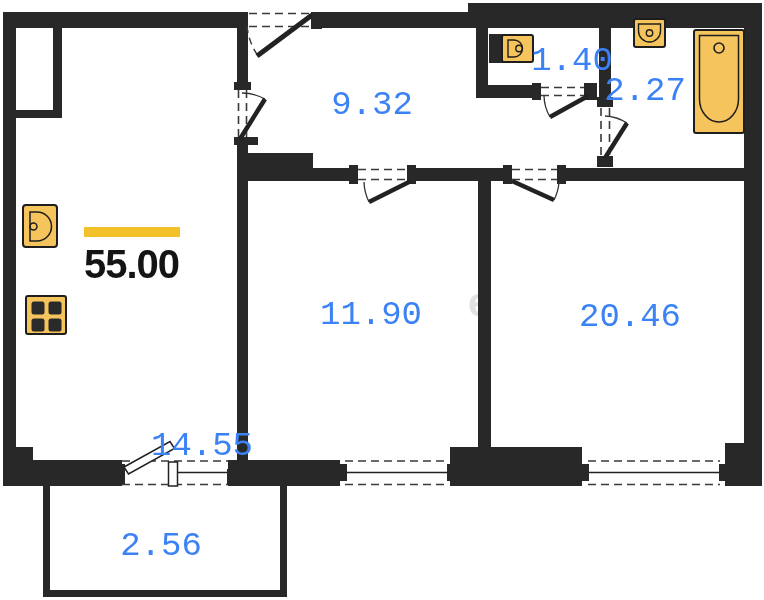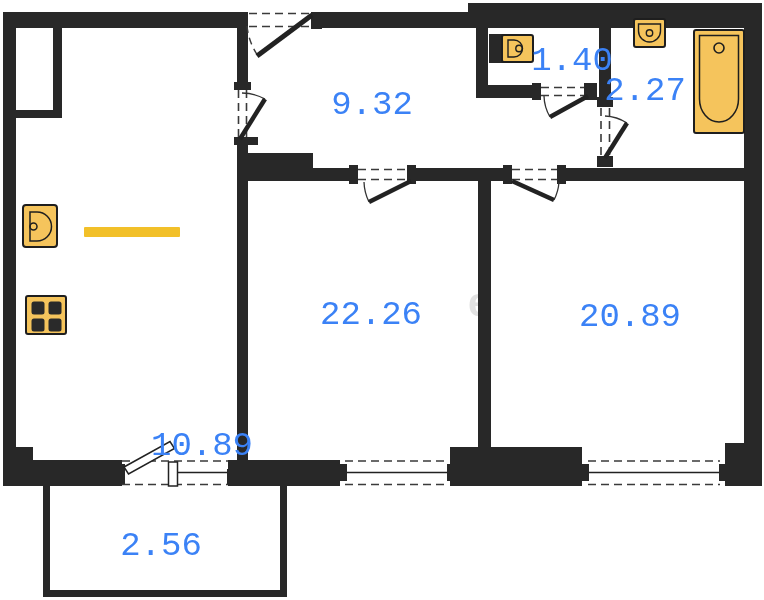--- a/index.html
+++ b/index.html
@@ -160,23 +160,24 @@
     <g>
       <rect x="694" y="30" width="50" height="103" rx="2" fill="#f5c45c" stroke="#1e1e1e" stroke-width="2"></rect>
       <path d="M699.5 35.5 H738.5 V99 A19.5 23 0 0 1 699.5 99 Z" fill="none" stroke="#1e1e1e" stroke-width="1.5"></path>
       <circle cx="719" cy="48" r="5" fill="none" stroke="#1e1e1e" stroke-width="1.6"></circle>
     </g>
   </svg>
 
   <div class="lbl" style="left:372px;top:88px">9.32</div>
   <div class="lbl" style="left:572px;top:44px">1.40</div>
   <div class="lbl" style="left:645px;top:74px">2.27</div>
-  <div class="lbl" style="left:371px;top:298px">22.26</div>
-  <div class="lbl" style="left:630px;top:300px">20.89</div>
-  <div class="lbl" style="left:202px;top:429px">10.89</div>
+  <div class="lbl" style="left:371px;top:298px">11.90</div>
+  <div class="lbl" style="left:630px;top:300px">20.46</div>
+  <div class="lbl" style="left:202px;top:429px">14.55</div>
   <div class="lbl" style="left:161px;top:529px">2.56</div>
 
   <div class="total">
     <div class="bar"></div>
+    <div class="num">55.00</div>
   </div>
 
   <div class="wm">e</div>
 </div>
 
 </body></html>

